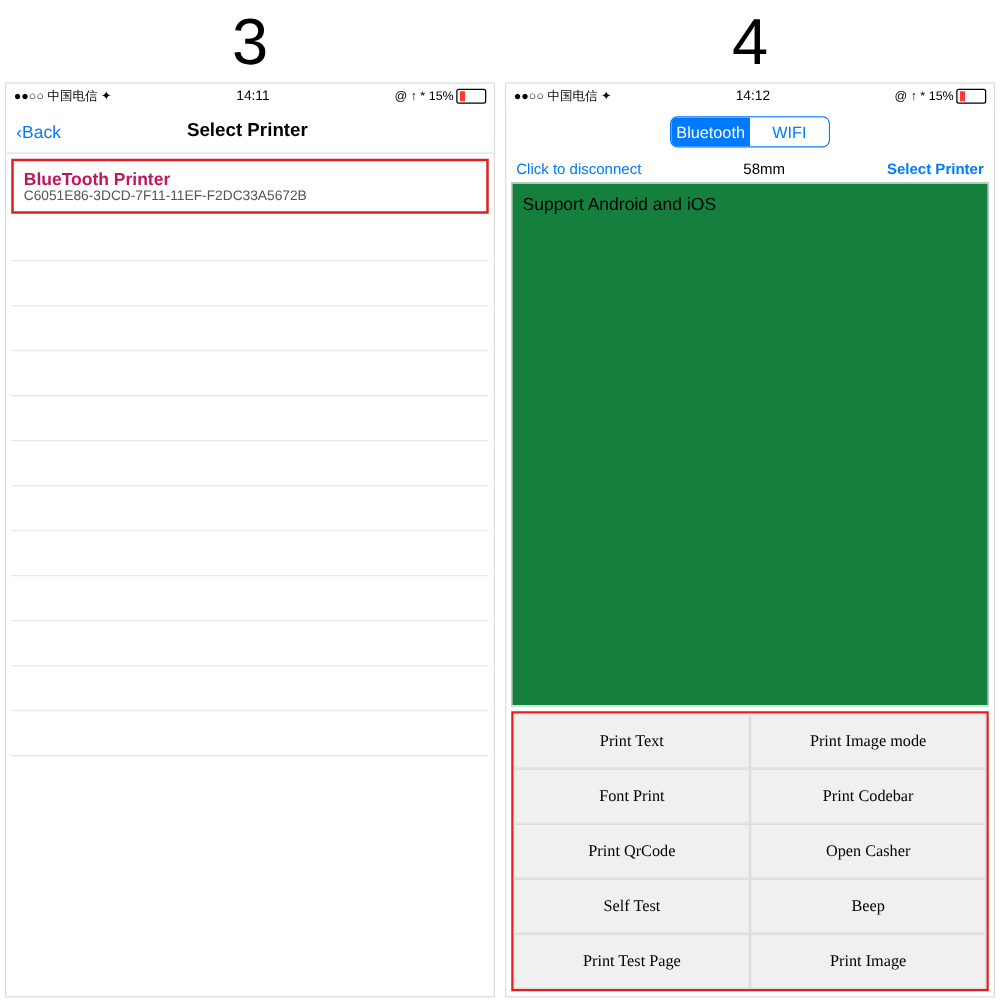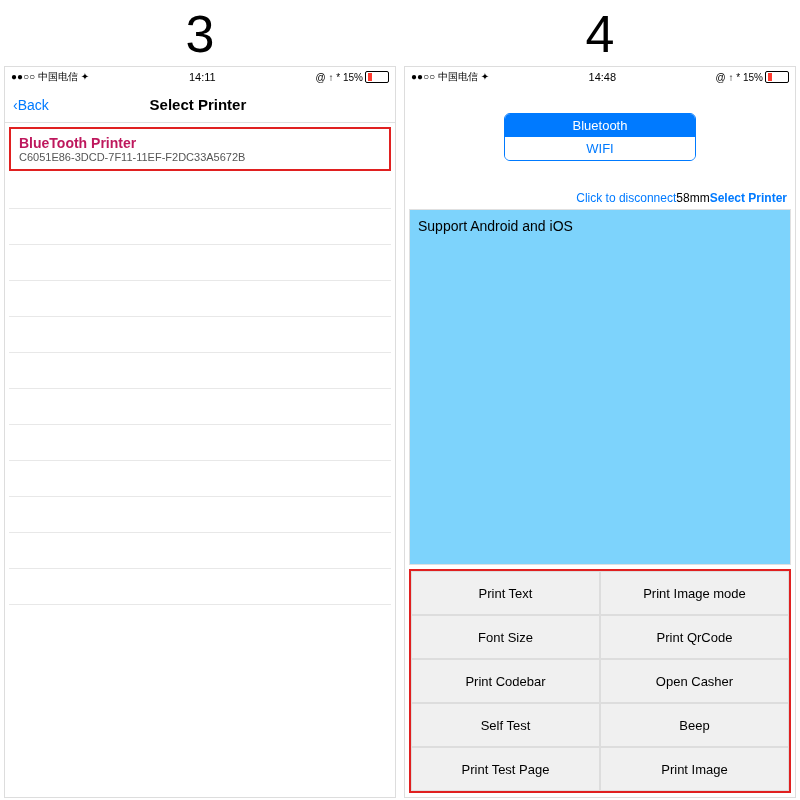--- a/index.html
+++ b/index.html
@@ -97,26 +97,25 @@
     }
     .nav-title {
       font-size: 15px;
       font-weight: 700;
       color: #000;
     }
 
     
     .segmented-control {
       display: flex;
-      margin: 22px auto;
+      margin: 2px auto;
       border: 1.5px solid #007aff;
       border-radius: 6px;
       overflow: hidden;
-      width: 192px;
-      flex-direction: column;
+      width: 128px;
     }
     .seg-btn {
       flex: 1;
       text-align: center;
       padding: 4px 0;
       font-size: 13px;
       cursor: pointer;
     }
     .seg-btn.active {
       background: #007aff;
@@ -124,37 +123,37 @@
     }
     .seg-btn.inactive {
       background: #fff;
       color: #007aff;
     }
 
     
     .connection-bar {
       display: flex;
       align-items: center;
-      justify-content: flex-end;
+      justify-content: space-between;
       padding: 4px 8px;
       font-size: 12px;
     }
     .conn-disconnect { color: #007aff; }
     .conn-size { color: #000; font-weight: 500; }
     .conn-select { color: #007aff; font-weight: 600; }
 
     
     .content-area {
       flex: 1;
       padding: 8px;
       border: 1px solid #e0e0e0;
       margin: 0 4px;
       font-size: 14px;
       color: #000;
-      background: #7dd3fc;
+      background: #15803d;
       min-height: 100px;
     }
 
     
     .printer-item {
       border: 2px solid #e02020;
       padding: 6px 8px;
       margin-bottom: 2px;
     }
     .printer-name {
@@ -187,20 +186,21 @@
       border: 1px solid #ddd;
       padding: 10px 4px;
       text-align: center;
       font-size: 13px;
       color: #000;
       cursor: pointer;
       display: flex;
       align-items: center;
       justify-content: center;
       min-height: 44px;
+      font-family: Liberation Serif, serif;
     }
   </style>
 </head>
 <body>
 
 <div class="step-numbers">
   <div class="step-number">3</div>
   <div class="step-number">4</div>
 </div>
 
@@ -251,21 +251,21 @@
       </div>
     </div>
   </div>
 
   <div class="phone-panel">
 
     <div class="status-bar">
       <div class="status-left">
         <span>●●○○ 中国电信 ✦</span>
       </div>
-      <div class="status-center">14:48</div>
+      <div class="status-center">14:12</div>
       <div class="status-right">
         <span>@ ↑ * 15%</span>
         <span class="battery">
             <span class="battery-fill"></span>
           </span>
       </div>
     </div>
 
     <div style="display:flex; justify-content:center; padding:4px 0;">
       <div class="segmented-control">
@@ -281,23 +281,23 @@
     </div>
 
     <div class="content-area">
       <span>Support Android and iOS</span>
     </div>
 
     <div class="button-grid-wrapper">
       <div class="button-grid">
         <div class="grid-btn">Print Text</div>
         <div class="grid-btn">Print Image mode</div>
-        <div class="grid-btn">Font Size</div>
+        <div class="grid-btn">Font Print</div>
+        <div class="grid-btn">Print Codebar</div>
         <div class="grid-btn">Print QrCode</div>
-        <div class="grid-btn">Print Codebar</div>
         <div class="grid-btn">Open Casher</div>
         <div class="grid-btn">Self Test</div>
         <div class="grid-btn">Beep</div>
         <div class="grid-btn">Print Test Page</div>
         <div class="grid-btn">Print Image</div>
       </div>
     </div>
   </div>
 
 </div>

